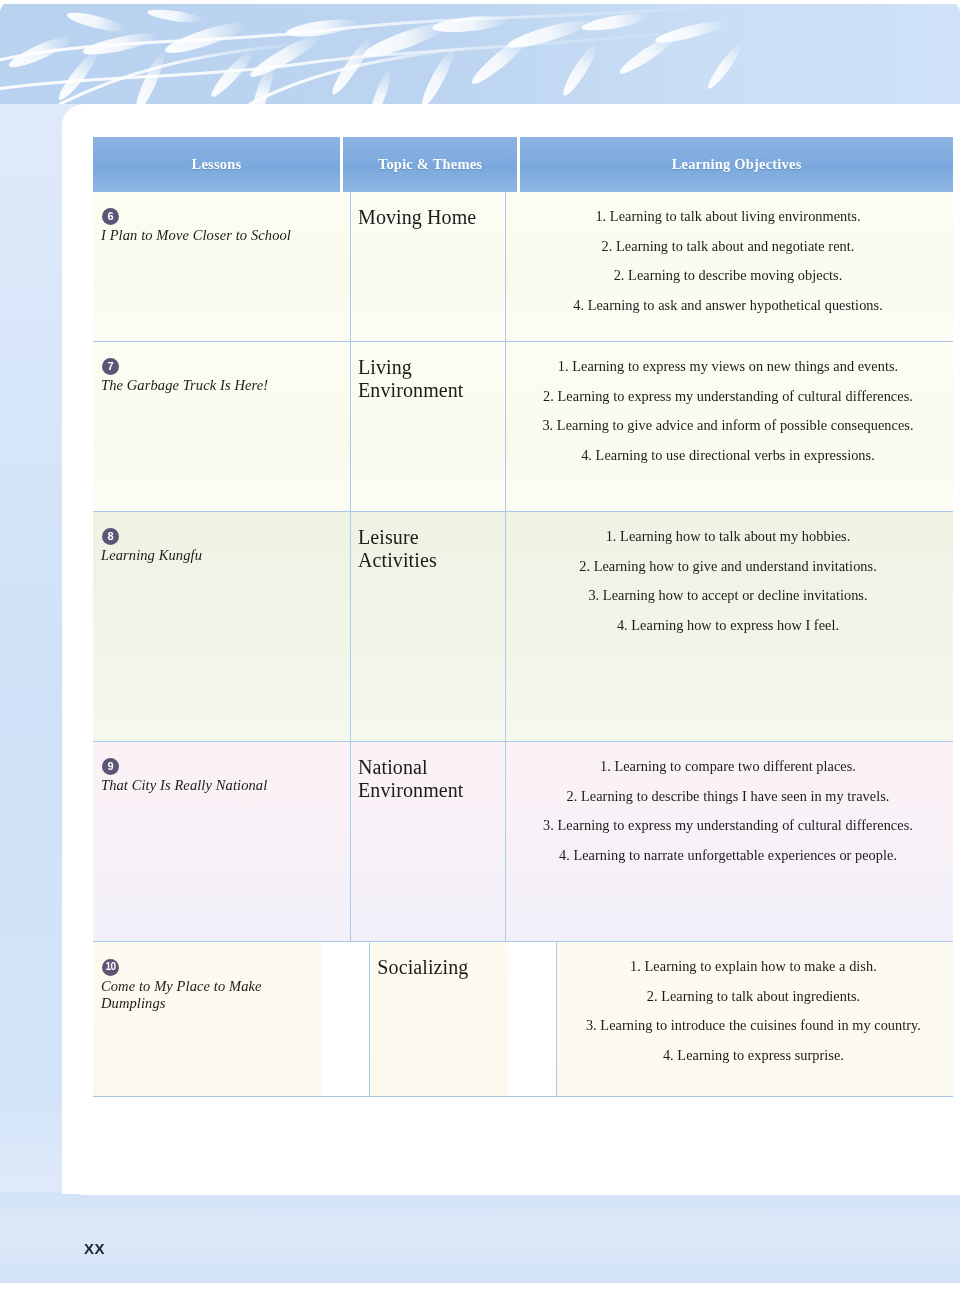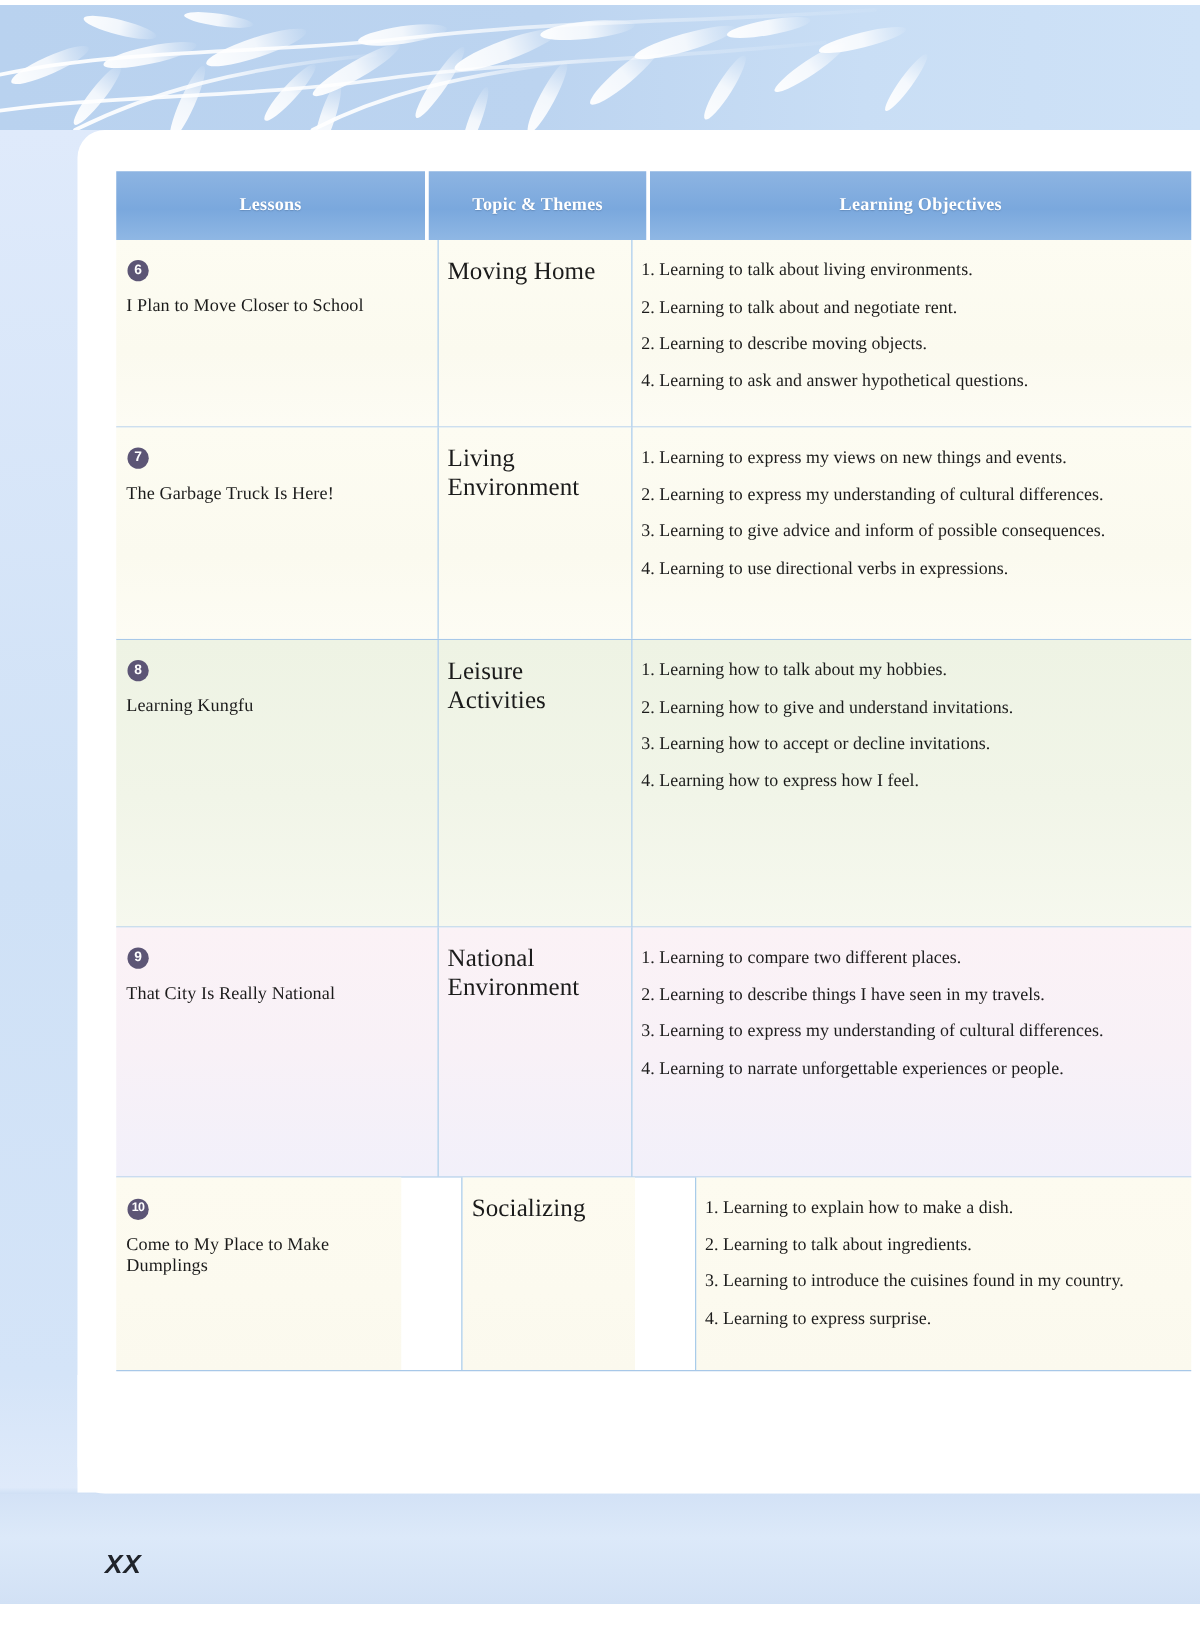--- a/index.html
+++ b/index.html
@@ -17,20 +17,21 @@
     width:960px; height:1315px;
     background:linear-gradient(to bottom,
         #ffffff 0px, #ffffff 4px,
         #cfe0f5 4px, #cfe0f5 100px,
         #e8f0fb 100px, #e8f0fb 104px,
         #dfeafb 104px, #cfe1f6 700px,
         #d4e4f8 1100px, #dfeafa 1190px,
         #cfe0f5 1195px, #cfe0f5 1283px,
         #ffffff 1283px, #ffffff 1315px);
     overflow:hidden;
+    border-radius:14px;
   }
 
   
   #deco-band {
     position:absolute; left:0; top:4px;
     width:960px; height:100px;
     overflow:hidden;
     background:linear-gradient(to right,#b9d2ef 0%, #bcd4f0 45%, #c9def5 72%, #cfe2f7 100%);
   }
   #deco-band svg { position:absolute; left:0; top:0; }
@@ -102,54 +103,55 @@
     width:17px; height:17px; border-radius:50%;
     background:#5c5575;
     color:#ffffff;
     font-family:"Liberation Sans", sans-serif;
     font-size:11px; font-weight:bold;
     line-height:1;
     margin-left:4px;
   }
   .badge.wide { letter-spacing:-.5px; font-size:10px; }
   .lesson-title {
-    margin-top:12px; margin-left:3px;
+    margin-top:2px; margin-left:3px;
     font-size:14.5px; color:#1b1b1b;
     letter-spacing:.1px;
+    font-style:italic;
   }
   .topic-text {
     font-size:20px; color:#1b1b1b;
     letter-spacing:.1px;
   }
   .obj-list { list-style:none; }
   .obj-item {
     font-size:14.3px; color:#1b1b1b;
     margin-bottom:9px;
     padding-left:17px;
     text-indent:-17px;
     line-height:1.45;
     letter-spacing:.05px;
+    text-align:center;
   }
   .obj-item:last-child { margin-bottom:0; }
 
   
   #footer {
     position:absolute;
     left:0; top:1195px;
     width:960px; height:88px;
     background:linear-gradient(to bottom,#d3e2f6 0%, #dce9f9 40%, #d2e1f5 100%);
   }
   #page-number {
     position:absolute;
     left:84px; top:1240px;
     font-family:"Liberation Sans", sans-serif;
-    font-size:21px; font-weight:bold;
+    font-size:15px; font-weight:bold;
     color:#20242b;
     letter-spacing:.5px;
-    font-style:italic;
   }
 </style>
 </head>
 <body>
 
 <div id="page">
 
   <div id="deco-band">
     <svg width="960" height="100" viewBox="0 0 960 100">
       <defs>

